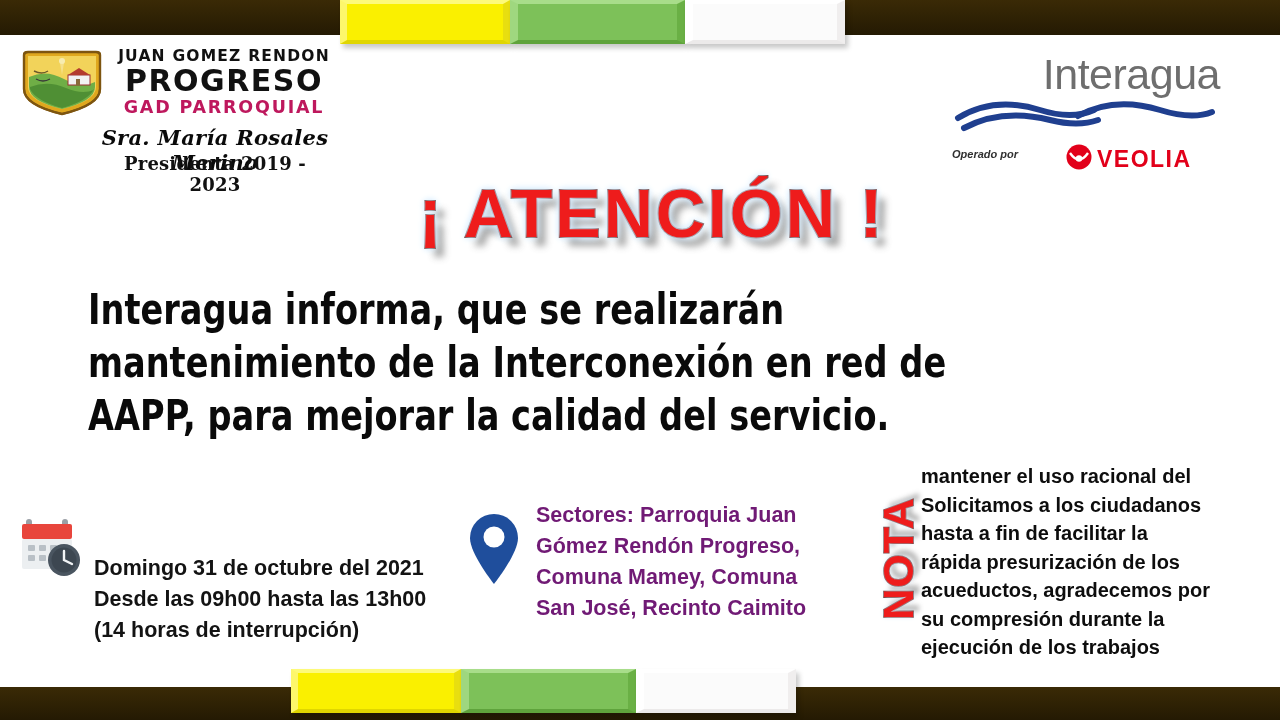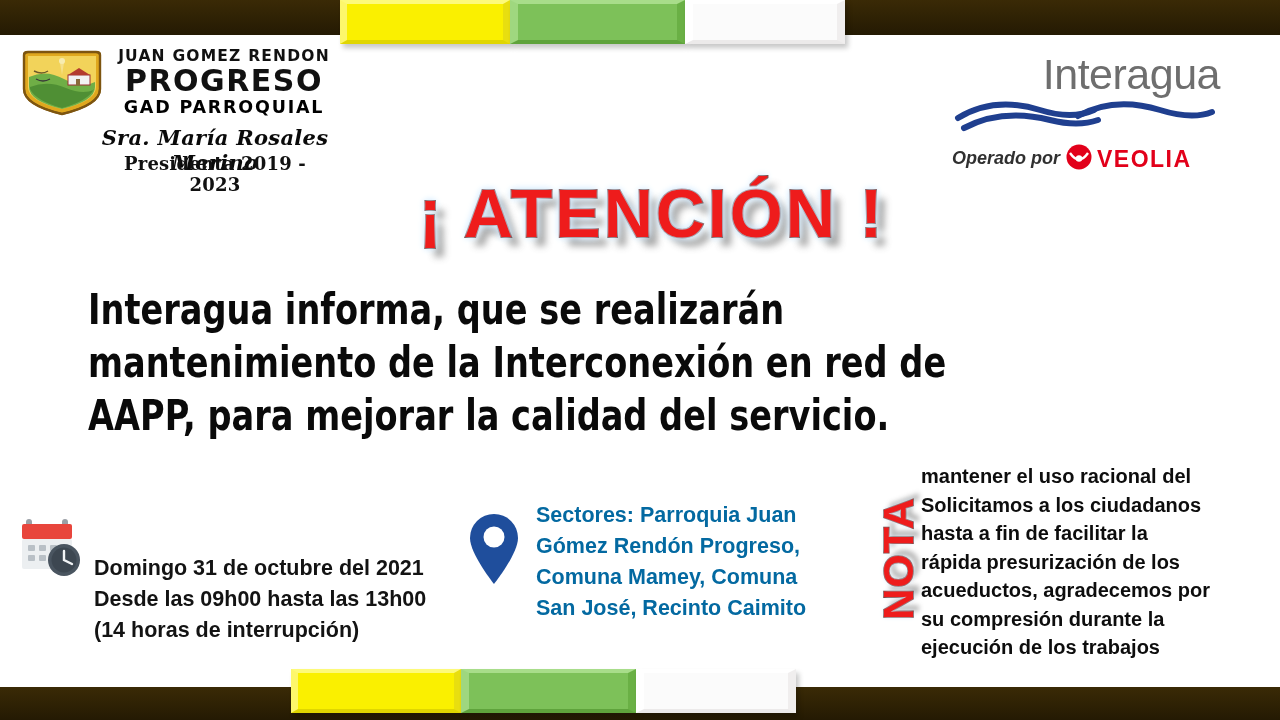--- a/index.html
+++ b/index.html
@@ -73,21 +73,21 @@
   .gad-l1 {
     font-size: 15.5px; font-weight: 700; letter-spacing: 1.2px;
     color: #111; line-height: 18px; font-family: "DejaVu Sans", sans-serif;
   }
   .gad-l2 {
     font-size: 30px; font-weight: 700; letter-spacing: 1.5px;
     color: #111; line-height: 32px; font-family: "DejaVu Sans", sans-serif;
   }
   .gad-l3 {
     font-size: 17.5px; font-weight: 700; letter-spacing: 1.8px;
-    color: #000000; line-height: 20px; font-family: "DejaVu Sans", sans-serif;
+    color: #be185d; line-height: 20px; font-family: "DejaVu Sans", sans-serif;
   }
   .gad-name {
     position: absolute; left: 86px; top: 78px; width: 234px; text-align: center;
     font-family: "DejaVu Serif", serif;
     font-style: italic; font-weight: 700; font-size: 21px; color: #0a0a0a;
     letter-spacing: 0.3px;
   }
   .gad-period {
     position: absolute; left: 86px; top: 106px; width: 234px; text-align: center;
     font-family: "DejaVu Serif", serif;
@@ -98,21 +98,21 @@
   .ia-word {
     position: absolute; left: 0; top: 0; width: 270px; text-align: right;
     font-size: 43px; font-weight: 400; color: #6e6e6e;
     letter-spacing: -0.5px; line-height: 48px;
     font-family: "Liberation Sans", sans-serif;
   }
   .ia-waves { position: absolute; left: 4px; top: 44px; width: 262px; height: 42px; }
   .ia-operado { position: absolute; left: 0px; top: 92px; width: 270px; height: 30px; }
   .op-text {
     position: absolute; left: 2px; top: 6px;
-    font-size: 18px; font-style: italic; font-weight: 700; color: #303030;
+    font-size: 11px; font-style: italic; font-weight: 700; color: #303030;
     font-family: "Liberation Sans", sans-serif;
   }
   .veolia-mark { position: absolute; left: 116px; top: 2px; width: 26px; height: 26px; }
   .veolia-word {
     position: absolute; left: 147px; top: 4px;
     font-size: 23px; font-weight: 700; color: #e2001a;
     letter-spacing: 1.5px; font-family: "Liberation Sans", sans-serif;
   }
 
   
@@ -152,21 +152,21 @@
     position: absolute; left: 76px; top: 0px; width: 350px;
     font-family: "Liberation Sans", sans-serif;
     font-weight: 700; font-size: 21.5px; line-height: 31px; color: #131313; margin-top: 48px;
   }
 
   .sector-block { position: absolute; left: 466px; top: 500px; width: 345px; }
   .pin-icon { position: absolute; left: 0px; top: 10px; width: 56px; height: 76px; }
   .sector-lines {
     position: absolute; left: 70px; top: 0px; width: 275px;
     font-family: "Liberation Sans", sans-serif;
-    font-weight: 700; font-size: 21.5px; line-height: 31px; color: #0369a1;
+    font-weight: 700; font-size: 21.5px; line-height: 31px; color: #701a75;
   }
 
   .note-block { position: absolute; left: 855px; top: 462px; width: 412px; height: 210px; }
   .nota-label {
     position: absolute; left: -52px; top: 72px;
     width: 190px; text-align: center;
     transform: rotate(-90deg);
     font-family: "Liberation Sans", sans-serif;
     font-size: 43px; font-weight: 700; letter-spacing: 1px;
     color: #ee1c1c;

